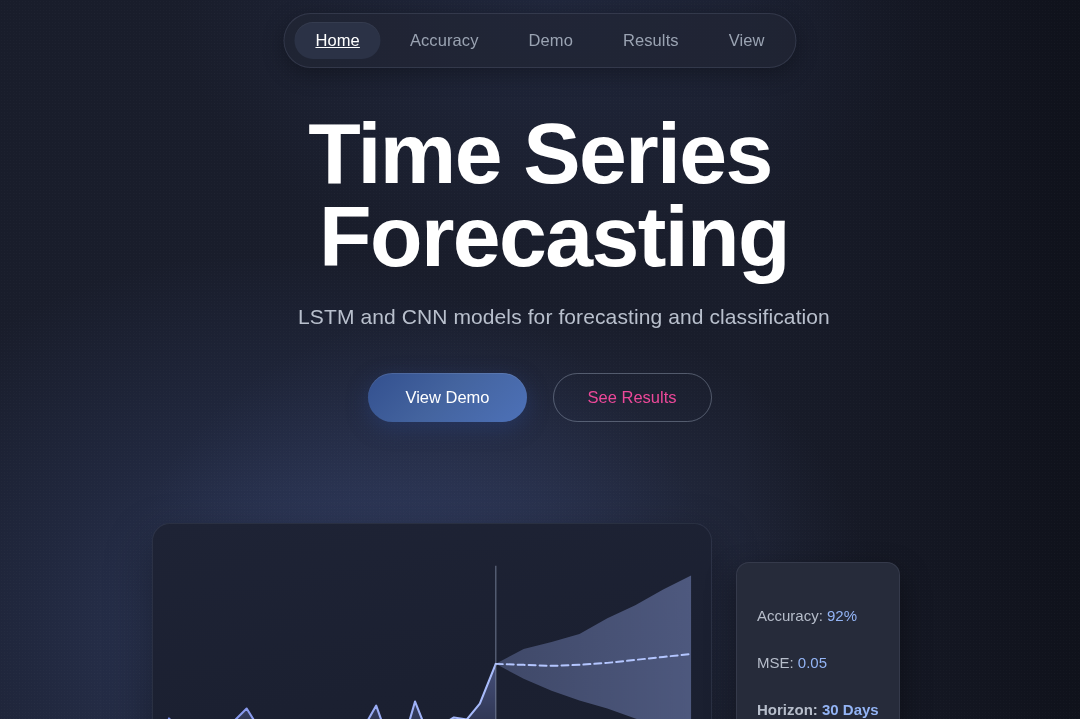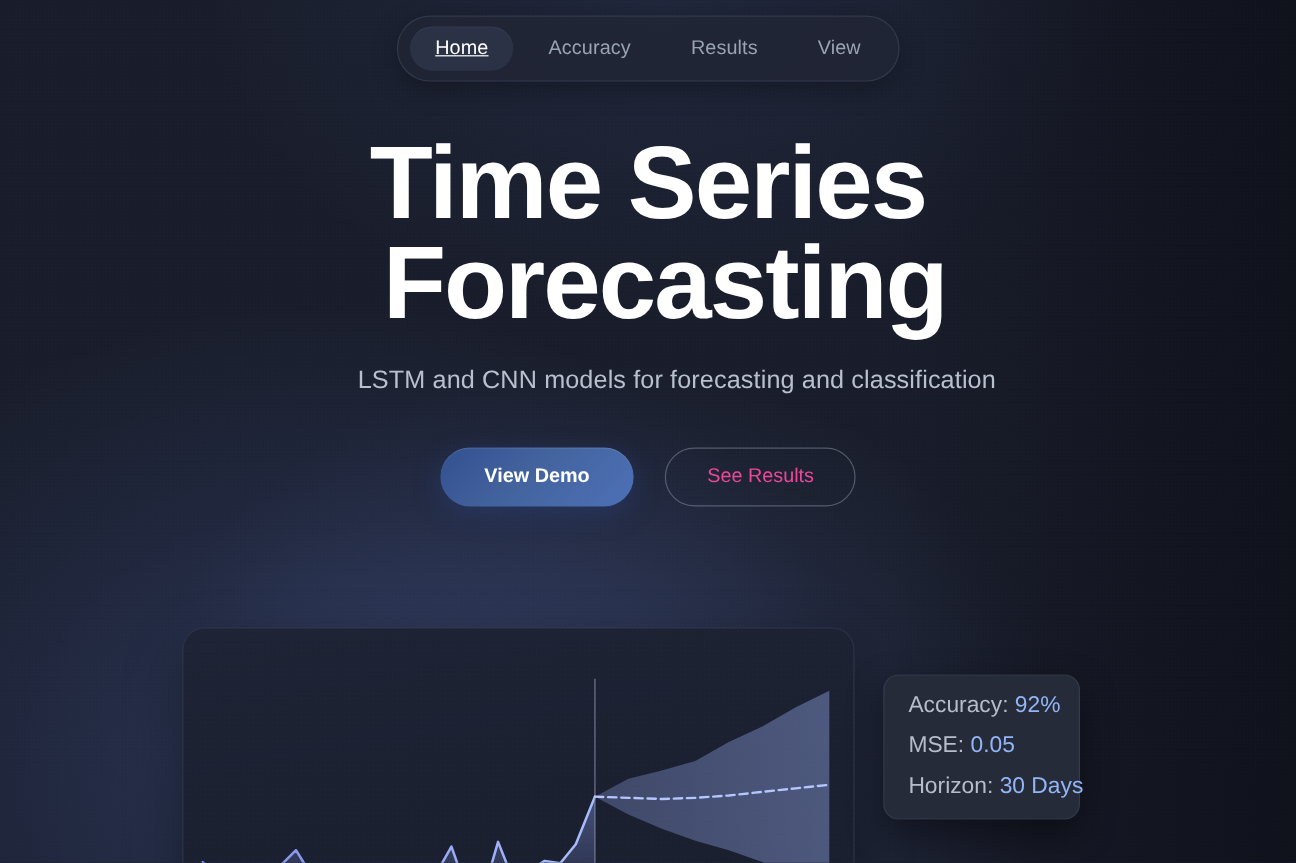--- a/index.html
+++ b/index.html
@@ -134,21 +134,21 @@
   .btn {
     font-family: "Liberation Sans", sans-serif;
     font-size: 16.5px;
     border-radius: 999px;
     cursor: pointer;
     white-space: nowrap;
   }
   .btn-primary {
     padding: 15px 37px;
     color: #ffffff;
-    font-weight: bold;
+    font-weight: normal;
     border: none;
     background: linear-gradient(135deg, #33508f 0%, #44649f 48%, #4d71b8 100%);
     box-shadow: 0 6px 20px rgba(40,62,116,0.55), inset 0 1px 0 rgba(255,255,255,0.10);
   }
   .btn-secondary {
     padding: 14px 34px;
     color: #ec4899;
     background: transparent;
     border: 1px solid rgba(166,177,198,0.40);
   }
@@ -183,42 +183,44 @@
     top: 562px;
     width: 164px;
     border-radius: 13px;
     background: #262b3a;
     border: 1px solid rgba(152,166,196,0.13);
     box-shadow: 0 12px 30px rgba(0,0,0,0.42);
     padding: 14px 17px 15px 20px;
     z-index: 5;
   }
   .metric-row {
-    font-size: 19px;
+    font-size: 15px;
     color: #b6bdca;
     margin-bottom: 12px;
     white-space: nowrap;
-  }
-  .metric-row:last-child { margin-bottom: 0; }
+    margin-top: 30px;
+  }
+  .metric-row:last-child { margin-bottom: 0; font-weight: bold; }
   .metric-val { color: #93b4f5; }
 </style>
 </head>
 <body>
 
 <div class="bg-layer">
   <div class="glow-top"></div>
   <div class="glow-bottom-left"></div>
   <div class="glow-center"></div>
   <div class="vignette-right"></div>
   <div class="noise"></div>
 </div>
 
 <nav class="navbar">
   <div class="nav-item active">Home</div>
   <div class="nav-item">Accuracy</div>
+  <div class="nav-item">Demo</div>
   <div class="nav-item">Results</div>
   <div class="nav-item">View</div>
 </nav>
 
 <div class="hero">
   <h1 class="hero-title">
     <span>Time Series</span>
     <span class="line2">Forecasting</span>
   </h1>
   <p class="hero-sub">LSTM and CNN models for forecasting and classification</p>

